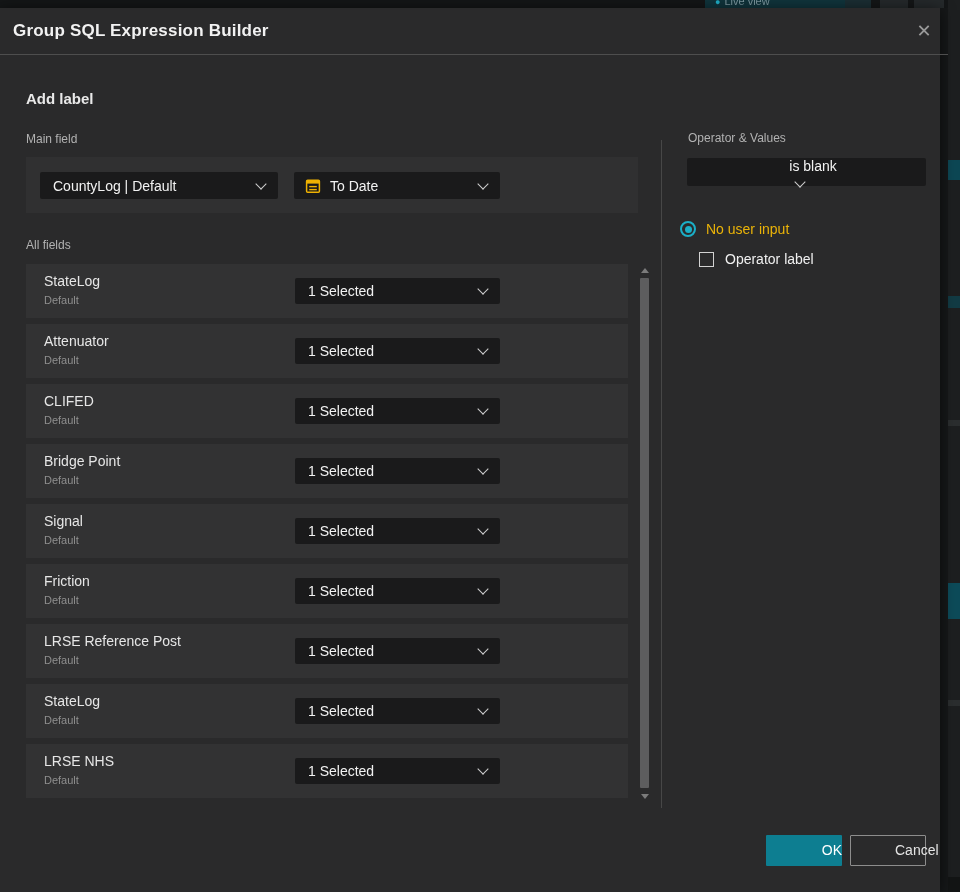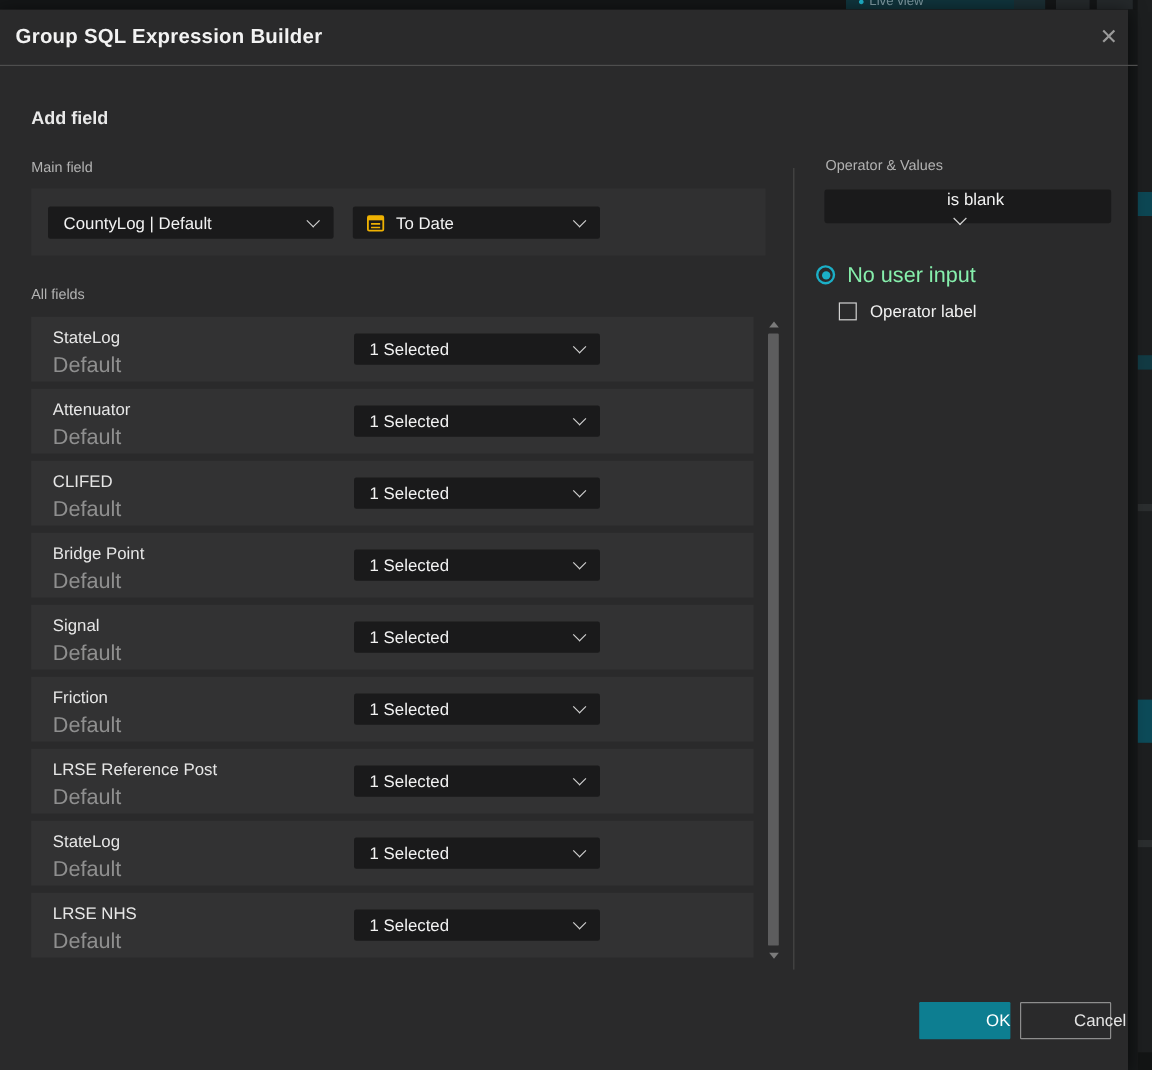--- a/index.html
+++ b/index.html
@@ -34,37 +34,37 @@
   .dd{position:absolute;background:#1a1a1b;border-radius:2px;display:flex;align-items:center;
       color:#f2f2f2;font-size:14px;cursor:pointer;}
   .dd .dd-label{flex:1;padding-left:13px;white-space:nowrap;overflow:hidden;}
   .chev{width:7px;height:7px;border-right:1.6px solid #cfcfcf;border-bottom:1.6px solid #cfcfcf;
         transform:rotate(45deg);margin-right:13px;margin-top:-4px;flex:none;}
   .cal-icon{flex:none;margin-left:11px;margin-right:9px;display:block;}
 
   .list{position:absolute;left:26px;top:256px;width:602px;}
   .frow{position:relative;width:602px;height:54px;background:#323233;margin-bottom:6px;}
   .frow .fname{position:absolute;left:18px;top:9px;font-size:14px;color:#e6e6e6;}
-  .frow .fsub{position:absolute;left:18px;top:30px;font-size:18px;color:#8f8f8f;}
+  .frow .fsub{position:absolute;left:18px;top:30px;font-size:11px;color:#8f8f8f;}
   .frow .dd{left:269px;top:14px;width:205px;height:26px;}
   .sb-up{position:absolute;left:641px;top:260px;width:0;height:0;
          border-left:4px solid transparent;border-right:4px solid transparent;border-bottom:5px solid #7b7b7b;}
   .sb-down{position:absolute;left:641px;top:786px;width:0;height:0;
          border-left:4px solid transparent;border-right:4px solid transparent;border-top:5px solid #7b7b7b;}
   .sb-thumb{position:absolute;left:640px;top:270px;width:9px;height:510px;background:#5d5d5e;border-radius:1px;}
 
   .vdivider{position:absolute;left:661px;top:132px;width:1px;height:668px;background:#474747;}
 
   
   .op-dd{left:687px;top:150px;width:239px;height:28px;flex-direction:column;}
   .radio-row{position:absolute;left:680px;top:211px;height:20px;display:flex;align-items:center;cursor:pointer;}
   .radio{width:12px;height:12px;border:2px solid #1bafc7;border-radius:50%;background:#2a2a2b;
          display:flex;align-items:center;justify-content:center;flex:none;}
   .radio .dot{width:7px;height:7px;border-radius:50%;background:#1bafc7;}
-  .radio-row .rlabel{margin-left:10px;font-size:18px;color:#86efac;}
+  .radio-row .rlabel{margin-left:10px;font-size:14px;color:#eab308;}
   .check-row{position:absolute;left:699px;top:241px;height:20px;display:flex;align-items:center;cursor:pointer;}
   .checkbox{width:13px;height:13px;border:1.5px solid #d2d2d2;background:transparent;flex:none;}
   .check-row .clabel{margin-left:11px;font-size:14px;color:#f0f0f0;}
 
   
   .btn{position:absolute;top:827px;width:76px;height:31px;font-size:14px;text-align:right;
        line-height:31px;cursor:pointer;font-family:"Liberation Sans",sans-serif;border-radius:1px;}
   .btn-ok{left:766px;background:#0d7e91;color:#ffffff;}
   .btn-cancel{left:850px;background:transparent;border:1px solid #8d8d8d;color:#e4e4e4;
               line-height:29px;box-sizing:border-box;padding-left:44px;}
@@ -92,21 +92,21 @@
     <div class="rs-dark"></div>
   </div>
 
   <div class="dialog">
 
     <div class="titlebar">
       <div class="title">Group SQL Expression Builder</div>
       <div class="close">✕</div>
     </div>
 
-    <div class="h-add">Add field</div>
+    <div class="h-add">Add label</div>
 
     <div class="sec-label" style="left:26px;top:124px;">Main field</div>
     <div class="main-panel">
       <div class="dd" style="left:14px;top:15px;width:238px;height:27px;">
         <span class="dd-label">CountyLog | Default</span>
         <span class="chev"></span>
       </div>
       <div class="dd" style="left:268px;top:15px;width:206px;height:27px;">
         <svg class="cal-icon" width="16" height="16" viewBox="0 0 16 16">
           <rect x="1.6" y="2.2" width="12.8" height="12" rx="1" fill="none" stroke="#efb202" stroke-width="1.5"></rect>

